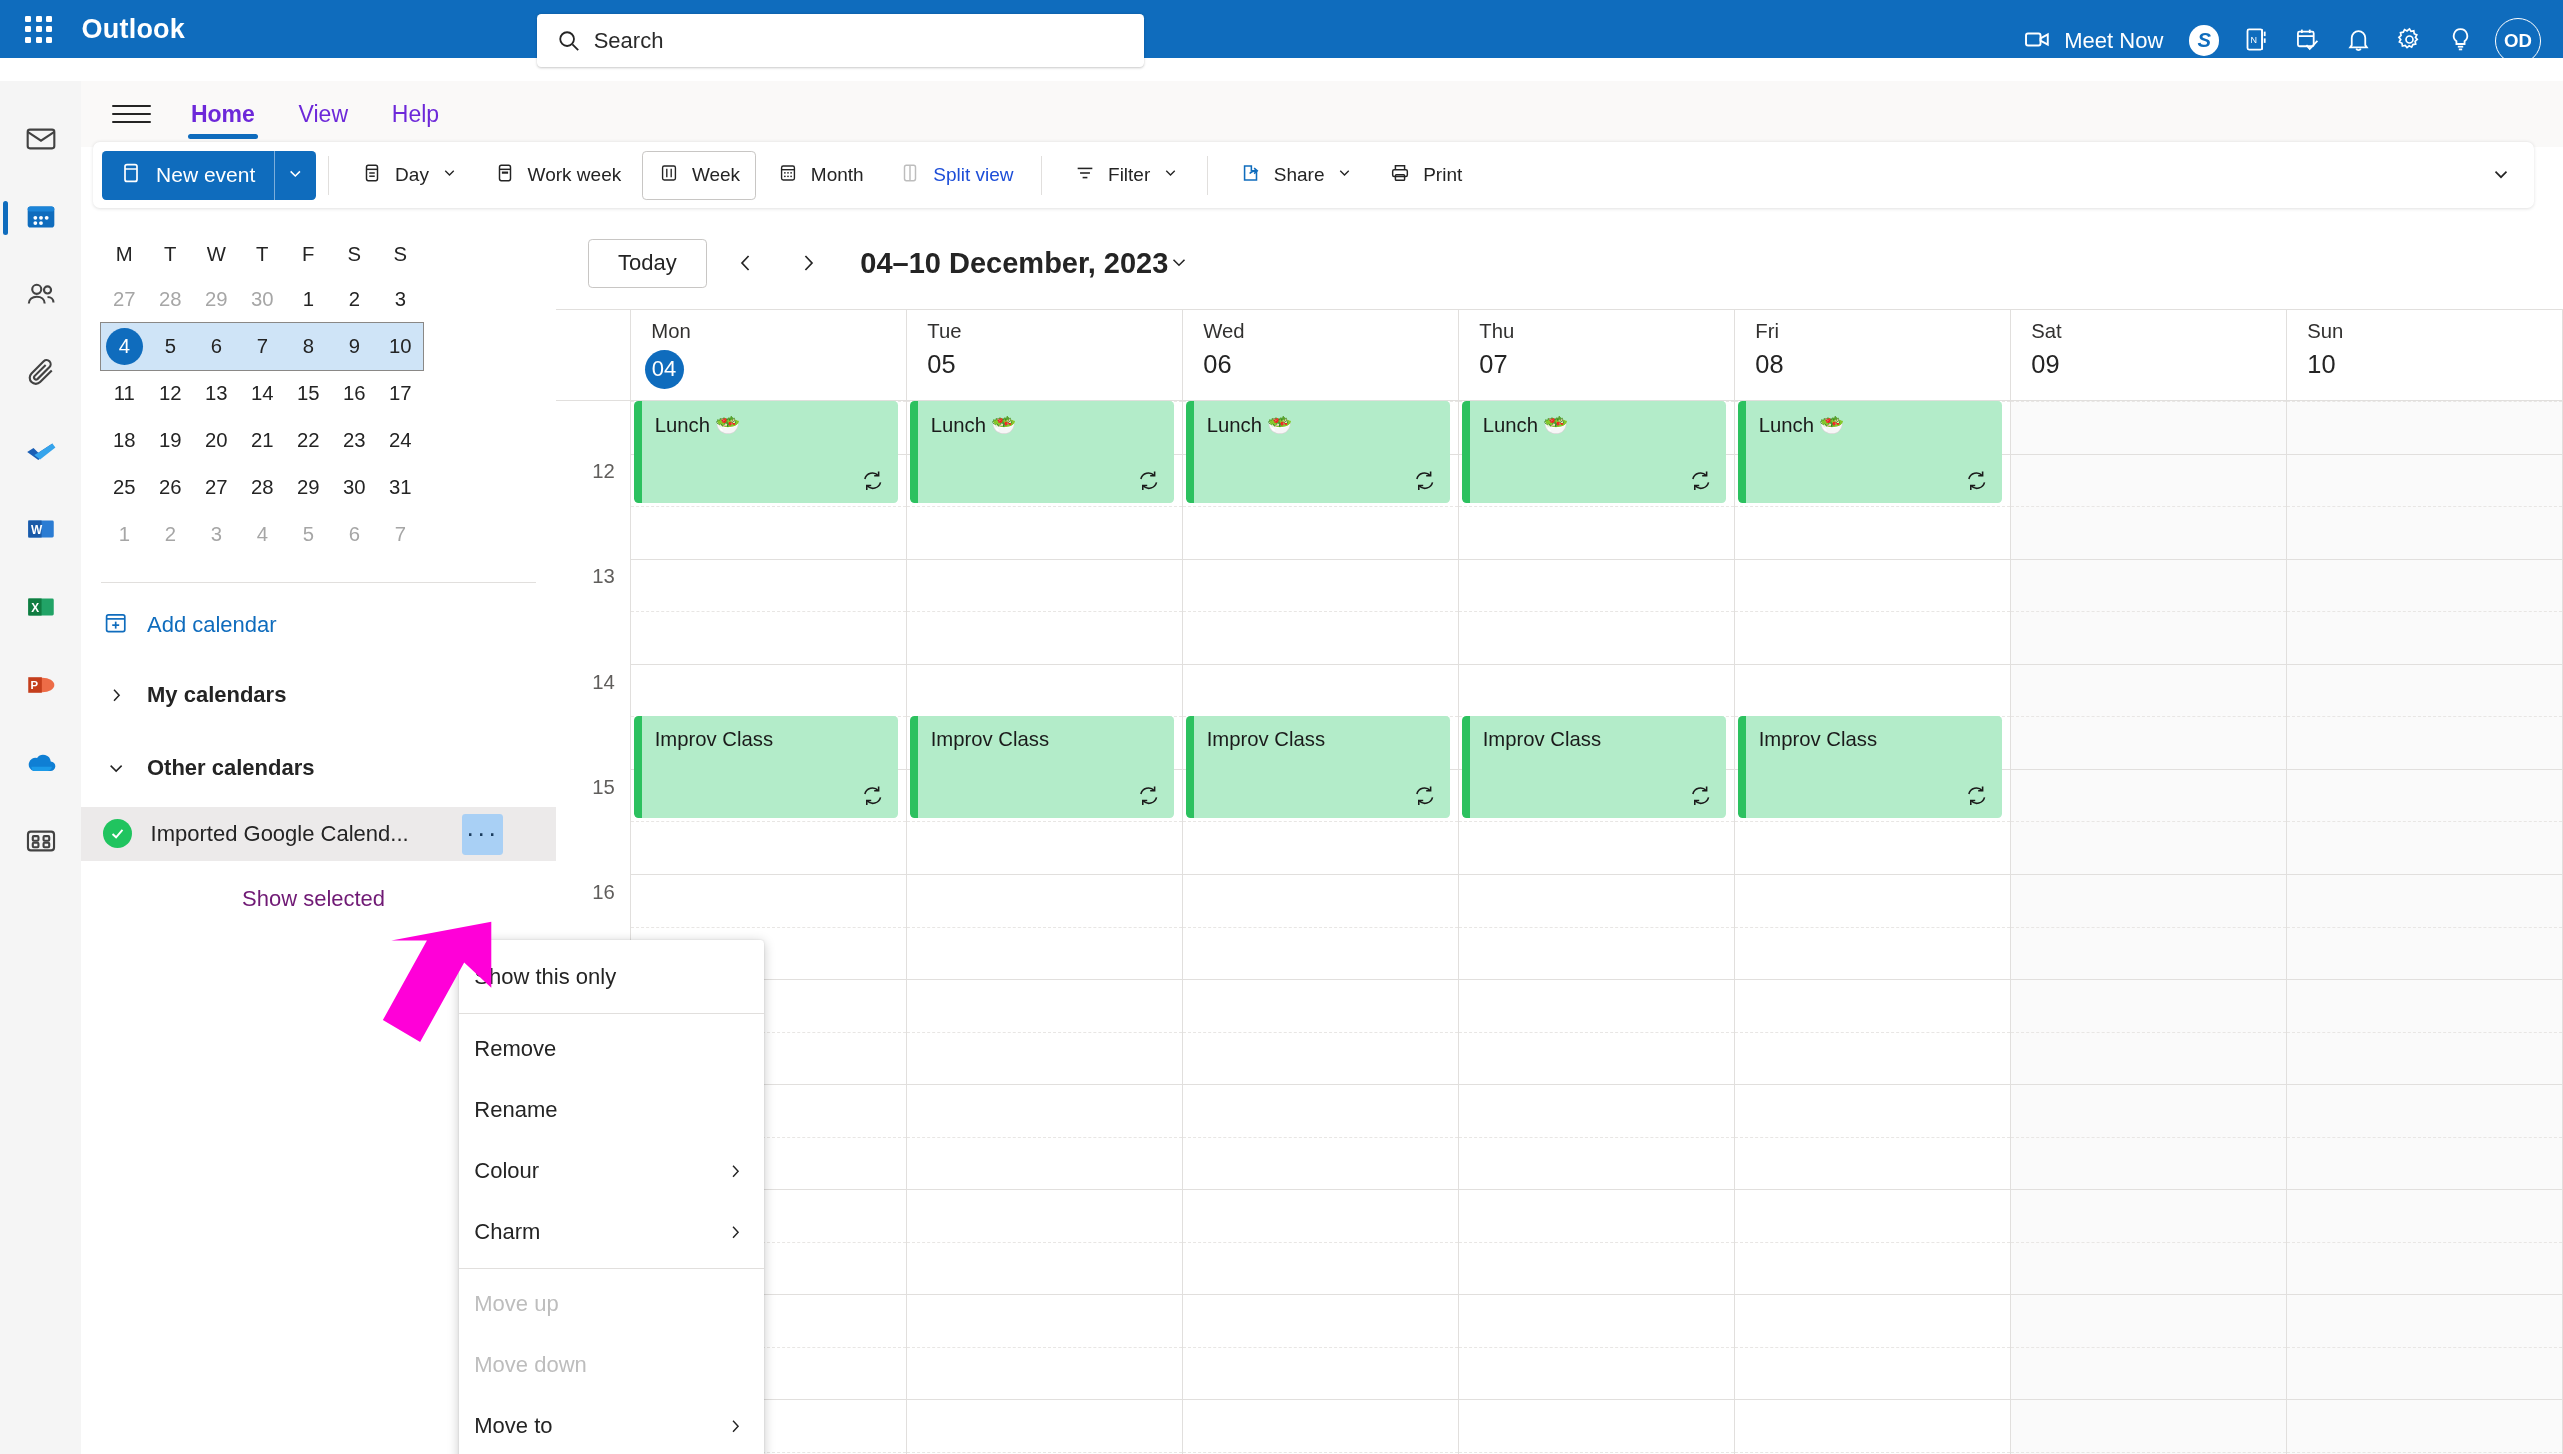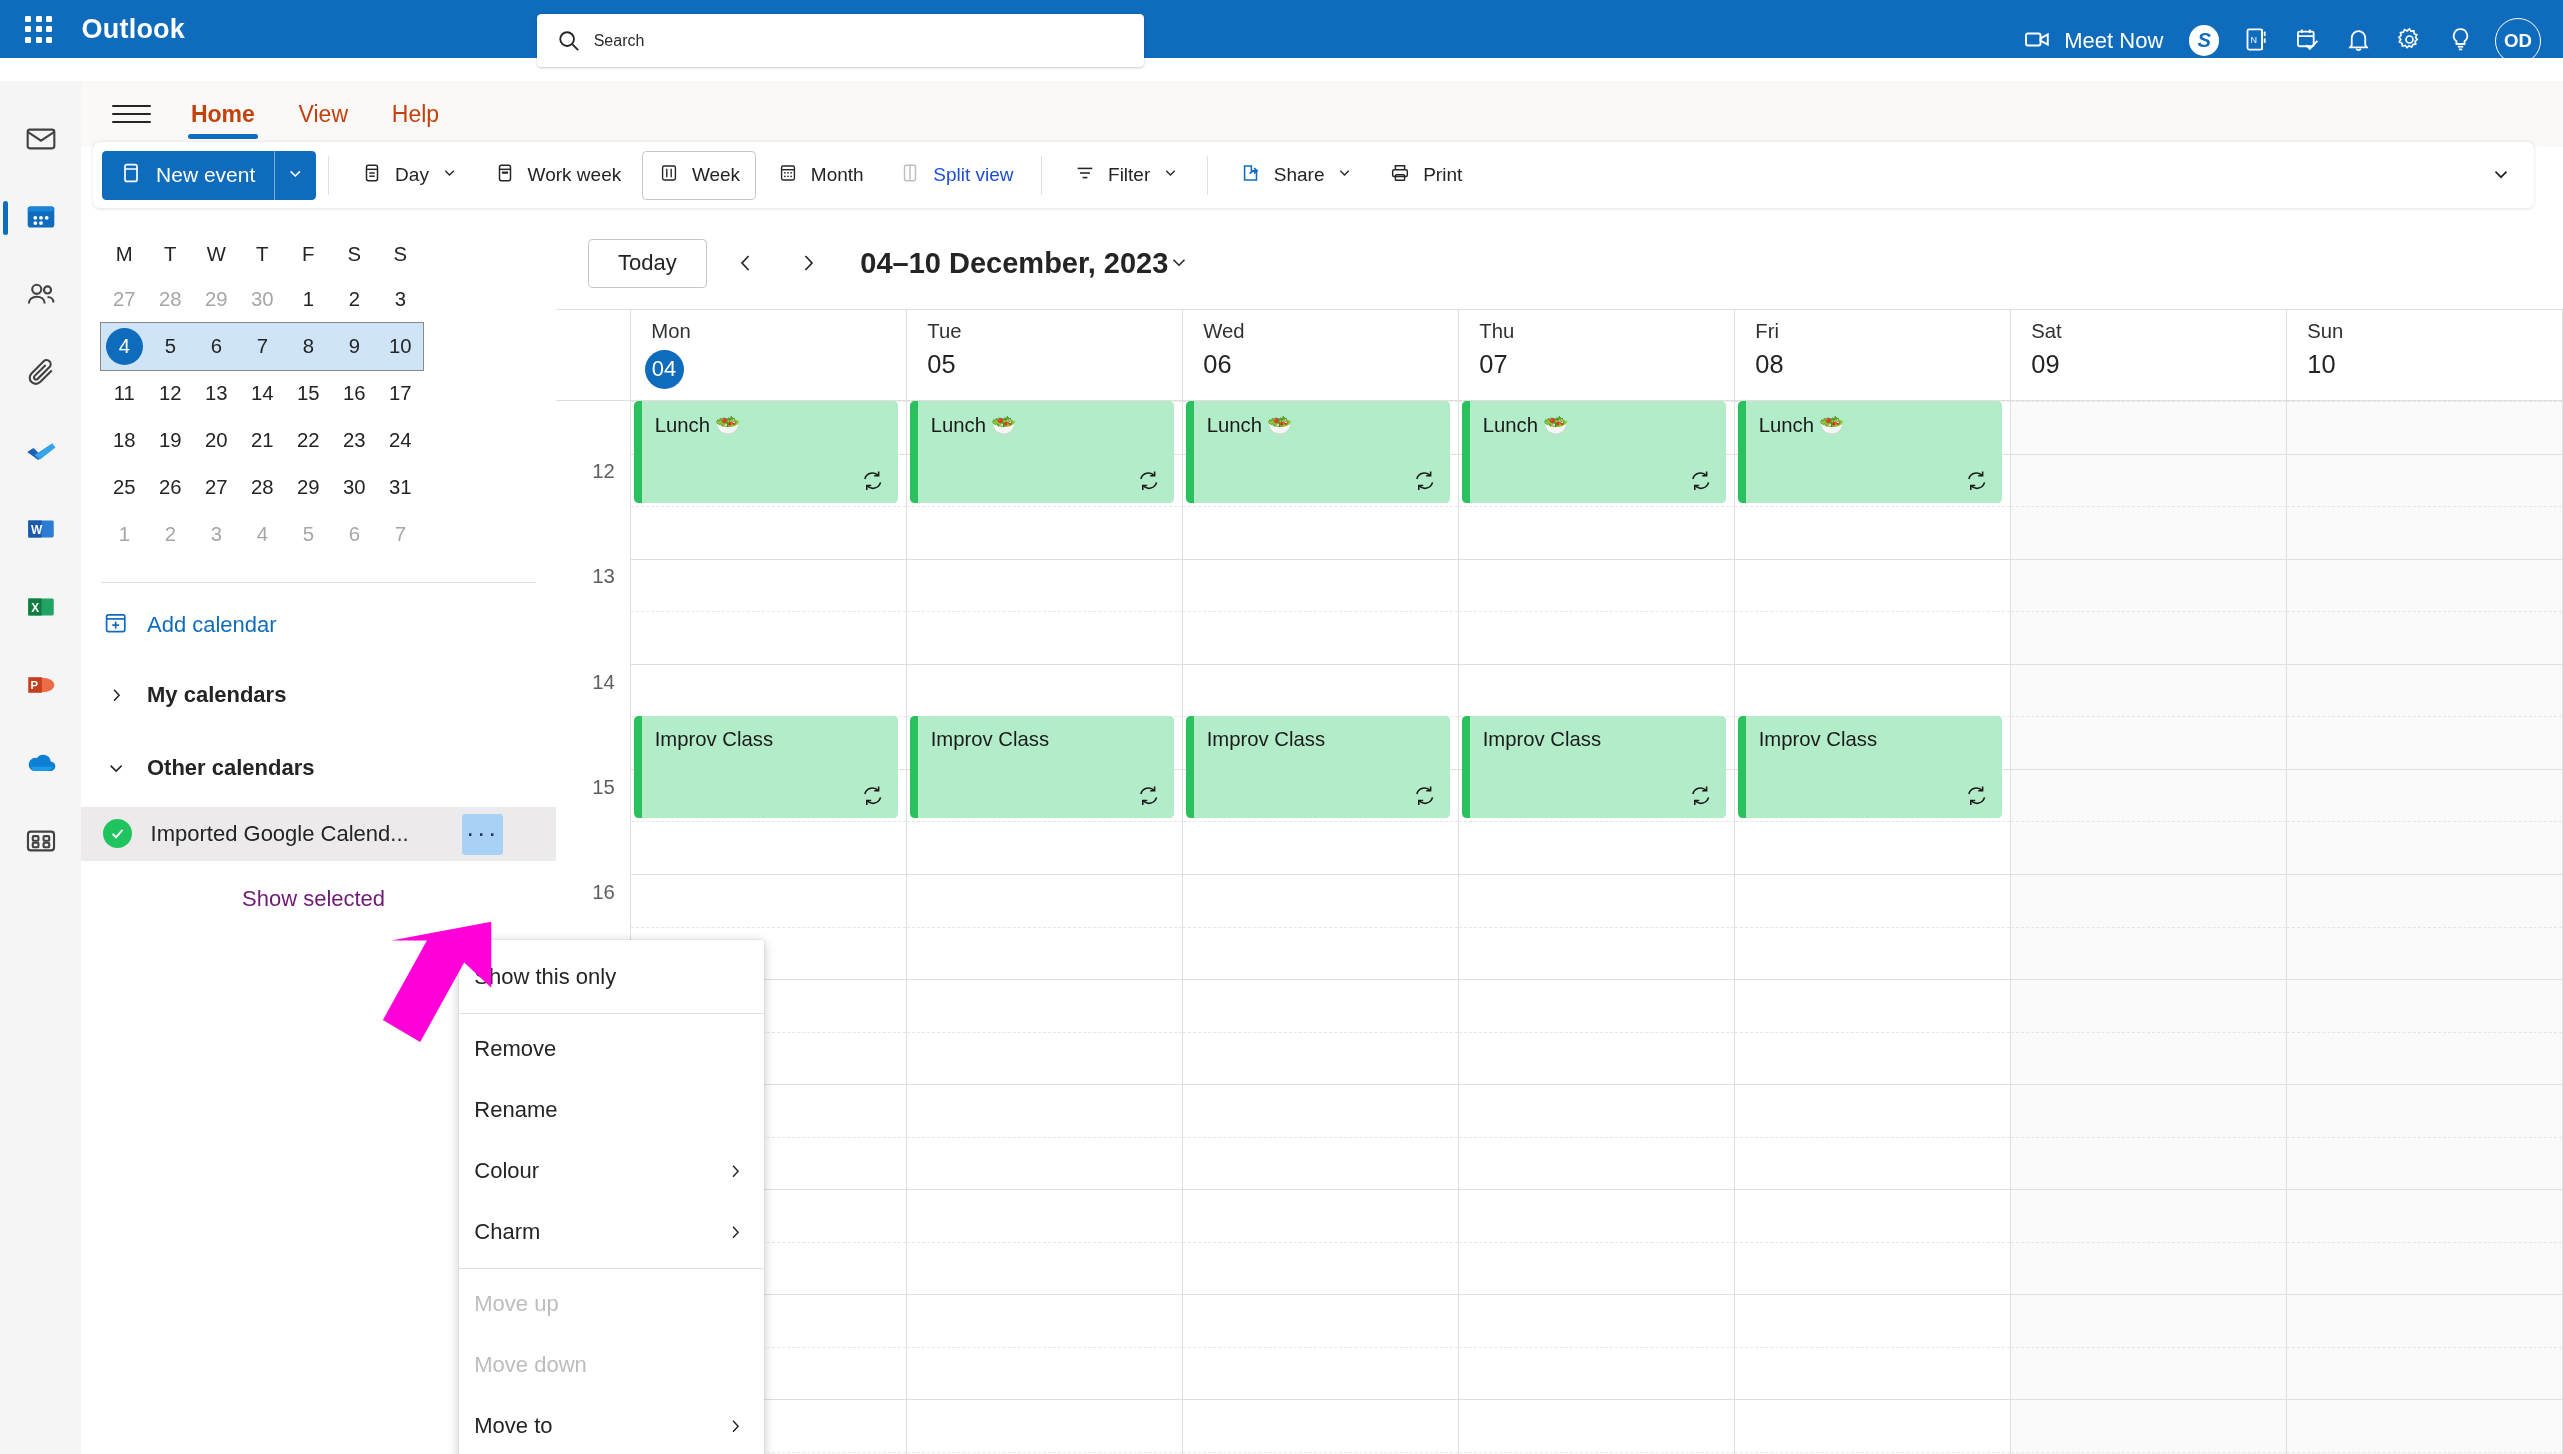--- a/index.html
+++ b/index.html
@@ -37,21 +37,21 @@
     position: absolute; left: 537px; top: 14.4px;
     width: 607px; height: 53px;
     background: #fff; border-radius: 4.2px;
     display: flex; align-items: center;
     box-shadow: 0 0.8px 2.5px rgba(0,0,0,.22);
   }
   .searchwrap .sicon { margin-left: 18.6px; display:flex; }
   .searchwrap input {
     border: 0; outline: 0; background: transparent;
     font-family: "Liberation Sans", sans-serif;
-    font-size: 16px; color: #15803d;
+    font-size: 22px; color: #15803d;
     margin-left: 12.7px; width: 509px;
   }
   .searchwrap input::placeholder { color: #2a2a2a; }
 
   .topright {
     position: absolute; right: 15.3px; top: 0; height: 81px;
     display: flex; align-items: center; gap: 0px;
   }
   .tr-btn {
     height: 81px; min-width: 49px; padding: 0 12px;
@@ -100,21 +100,21 @@
     display: flex; align-items: center;
     border-bottom: none;
   }
   .hamburger {
     width: 39px; height: 39px; margin-left: 30.5px;
     display:flex; flex-direction:column; justify-content:center; gap:6px;
     cursor: pointer;
   }
   .hamburger i { display:block; height:2.1px; background:#242424; border-radius:1.7px; }
   .rtab {
-    font-size: 23px; color:#c2410c; margin-left: 37px;
+    font-size: 23px; color:#6d28d9; margin-left: 37px;
     position: relative; padding: 15.3px 3.4px 13.6px; cursor:pointer;
   }
   .rtab.sel { font-weight: 600; }
   .rtab.sel::after {
     content:''; position:absolute; left:0; right:0; bottom:3.4px;
     height: 4.2px; border-radius:2.5px; background:#0f6cbd;
   }
 
   .ribbon {
     position: absolute; left: 93px; top: 142px;

